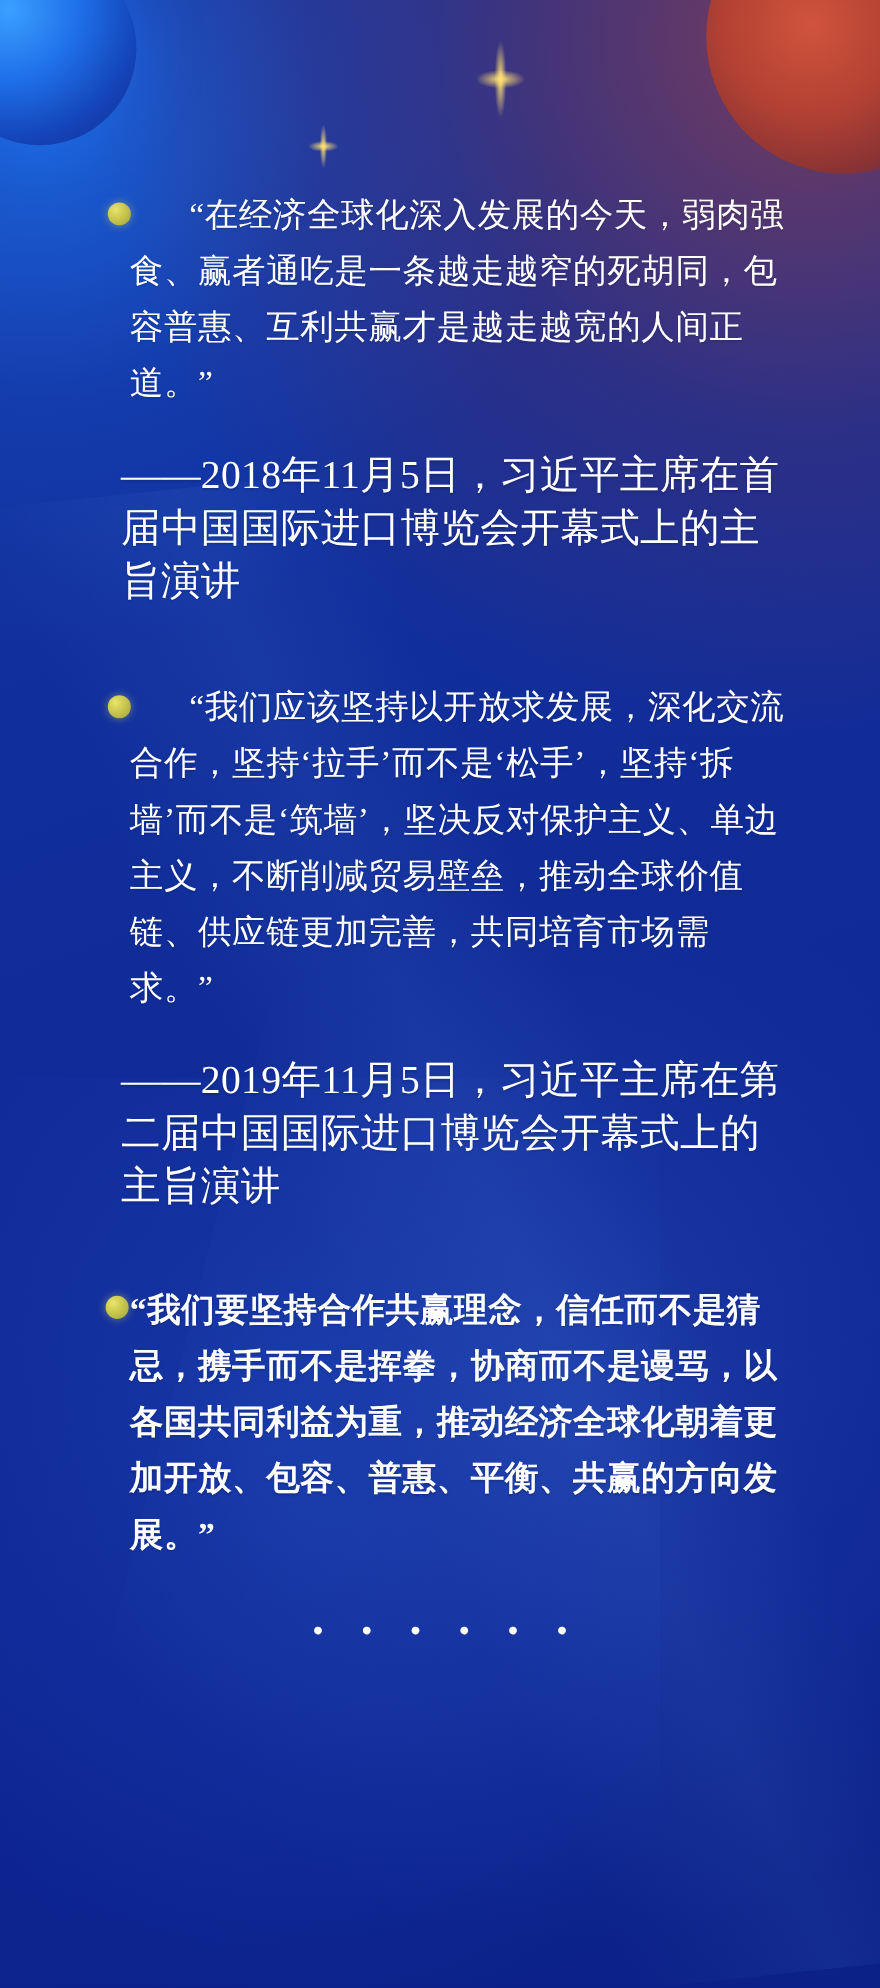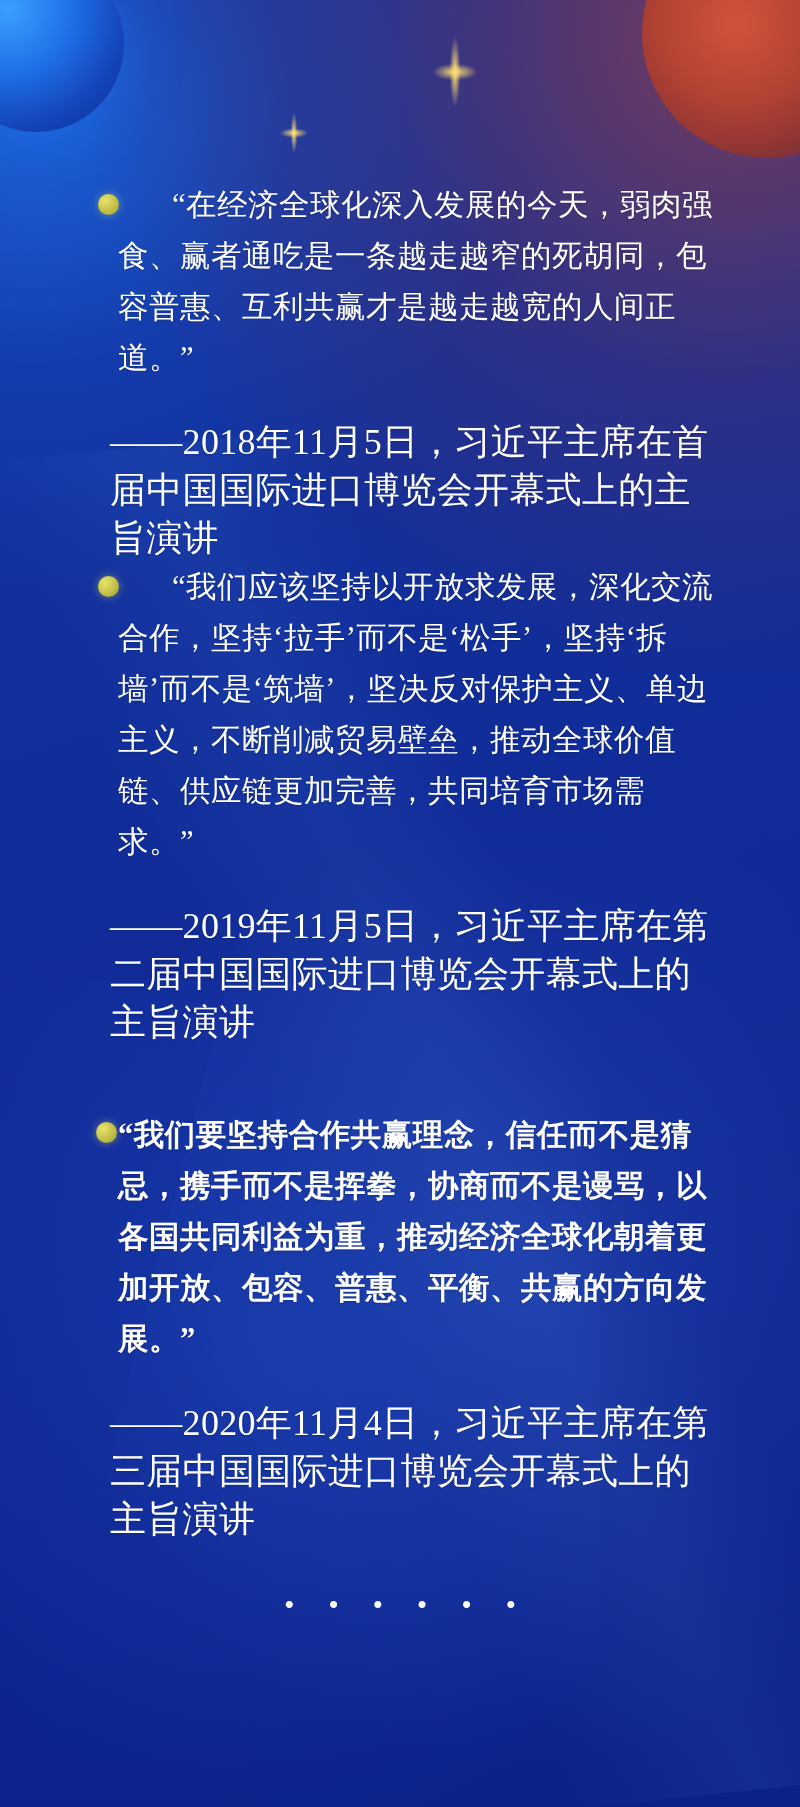--- a/index.html
+++ b/index.html
@@ -87,30 +87,30 @@
   .sparkle b {
     width: 100%; height: 100%;
     background: radial-gradient(ellipse 50% 12% at 50% 50%, #ffe071 0%, rgba(255,210,74,0) 70%);
   }
   .sparkle-big { left: 423px; top: 22px; width: 64px; height: 100px; }
   .sparkle-small { left: 274px; top: 104px; width: 40px; height: 58px; }
 
   
   .content {
     position: absolute;
-    left: 0; top: 12px;
+    left: 0; top: 2px;
     width: 800px;
     padding: 0;
   }
 
   .block {
     position: relative;
   }
   .block-1 { margin-top: 168px; }
-  .block-2 { }
+  .block-2 { margin-top: 66px; }
   .block-3 { margin-top: 64px; }
 
   .quote-row {
     position: relative;
     padding-left: 118px;
     padding-right: 86px;
   }
   .bullet {
     position: absolute;
     left: 98px;
@@ -206,23 +206,20 @@
       <div class="attrib-row">
         <p class="attrib">——2019年11月5日，习近平主席在第二届中国国际进口博览会开幕式上的主旨演讲</p>
       </div>
     </div>
 
     <div class="block block-3">
       <div class="quote-row">
         <span class="bullet"></span>
         <p class="quote no-indent">“我们要坚持合作共赢理念，信任而不是猜忌，携手而不是挥拳，协商而不是谩骂，以各国共同利益为重，推动经济全球化朝着更加开放、包容、普惠、平衡、共赢的方向发展。”</p>
       </div>
-      <div class="attrib-row">
-        <p class="attrib">——2020年11月4日，习近平主席在第三届中国国际进口博览会开幕式上的主旨演讲</p>
-      </div>
     </div>
 
     <div class="ellipsis">
       <span>• • • • • •</span>
     </div>
 
   </div>
 </div>
 
 </body></html>

